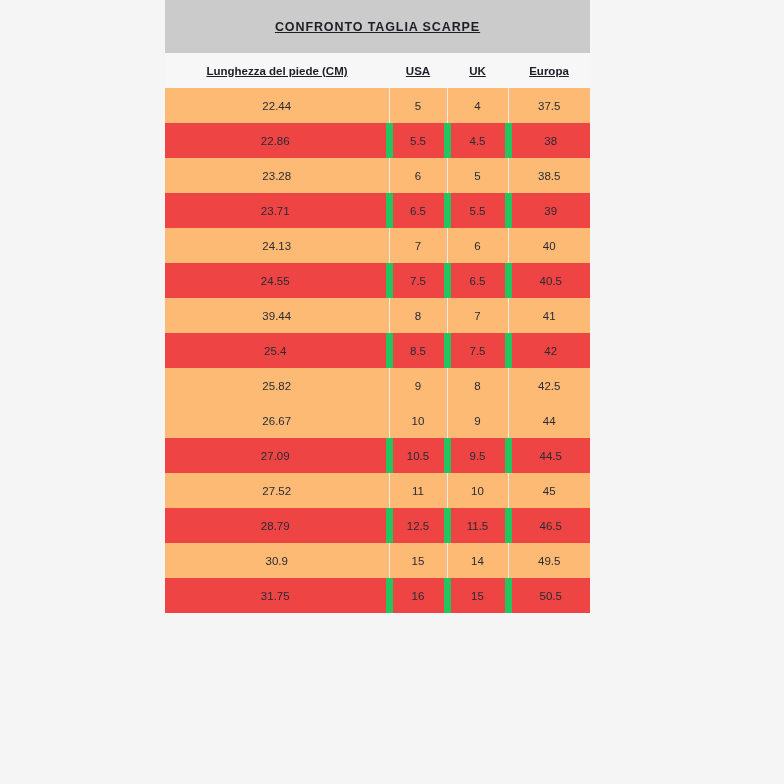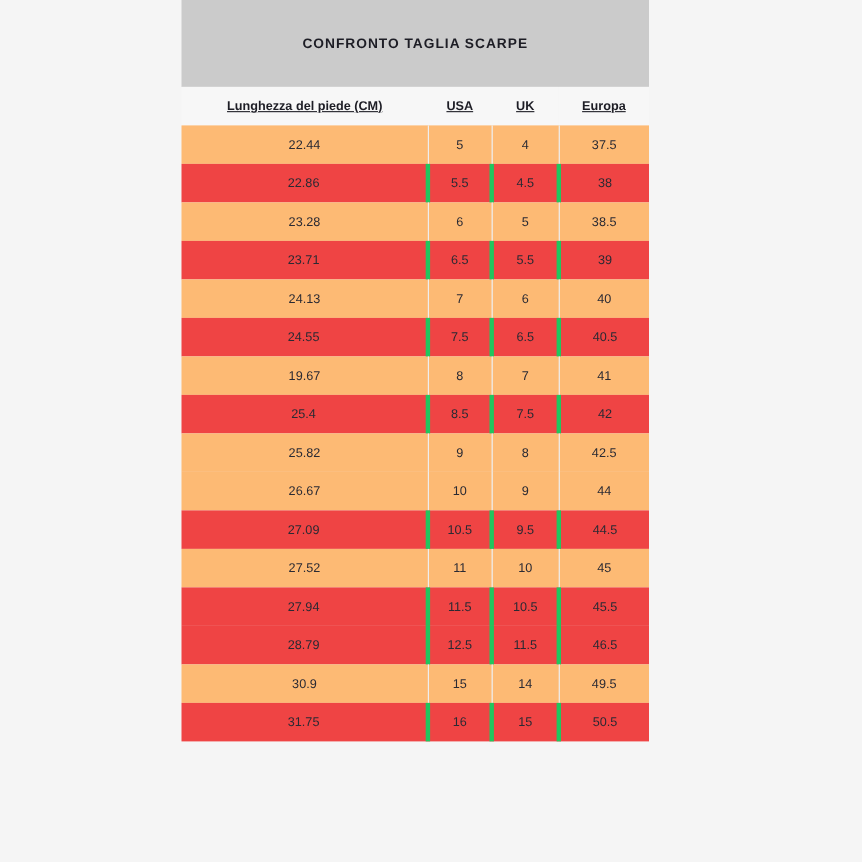--- a/index.html
+++ b/index.html
@@ -35,21 +35,22 @@
   
   .table-title-cell {
     background: #cbcbcb;
     height: 45px;
     text-align: center;
     vertical-align: middle;
     font-size: 12.5px;
     font-weight: 700;
     letter-spacing: 0.9px;
     color: #1d1d25;
-    padding: 17px;
+    padding: 4px;
+    text-decoration: underline;
   }
 
   
   .col-head-row {
     background: #f7f7f7;
   }
   .col-head-row th {
     height: 35px;
     vertical-align: middle;
     text-align: center;
@@ -72,21 +73,21 @@
     padding: 0;
   }
   .data-row.row-odd  { background: #fdba74; }
   .data-row.row-even { background: #ef4444; }
 
   
   .data-row.row-odd td + td {
     border-left: 1px solid #eeeeee;
   }
   .data-row.row-even td + td {
-    border-left: 4px solid #22c55e;
+    border-left: 7px solid #22c55e;
   }
 
   
   col.c-foot { width: 224px; }
   col.c-usa  { width: 58px;  }
   col.c-uk   { width: 61px;  }
   col.c-eu   { width: 82px;  }
 </style>
 </head>
 <body>
@@ -144,21 +145,21 @@
           <td>6</td>
           <td>40</td>
         </tr>
         <tr class="data-row row-even">
           <td>24.55</td>
           <td>7.5</td>
           <td>6.5</td>
           <td>40.5</td>
         </tr>
         <tr class="data-row row-odd">
-          <td>19.67</td>
+          <td>39.44</td>
           <td>8</td>
           <td>7</td>
           <td>41</td>
         </tr>
         <tr class="data-row row-even">
           <td>25.4</td>
           <td>8.5</td>
           <td>7.5</td>
           <td>42</td>
         </tr>
@@ -180,26 +181,20 @@
           <td>9.5</td>
           <td>44.5</td>
         </tr>
         <tr class="data-row row-odd">
           <td>27.52</td>
           <td>11</td>
           <td>10</td>
           <td>45</td>
         </tr>
         <tr class="data-row row-even">
-          <td>27.94</td>
-          <td>11.5</td>
-          <td>10.5</td>
-          <td>45.5</td>
-        </tr>
-        <tr class="data-row row-even">
           <td>28.79</td>
           <td>12.5</td>
           <td>11.5</td>
           <td>46.5</td>
         </tr>
         <tr class="data-row row-odd">
           <td>30.9</td>
           <td>15</td>
           <td>14</td>
           <td>49.5</td>

